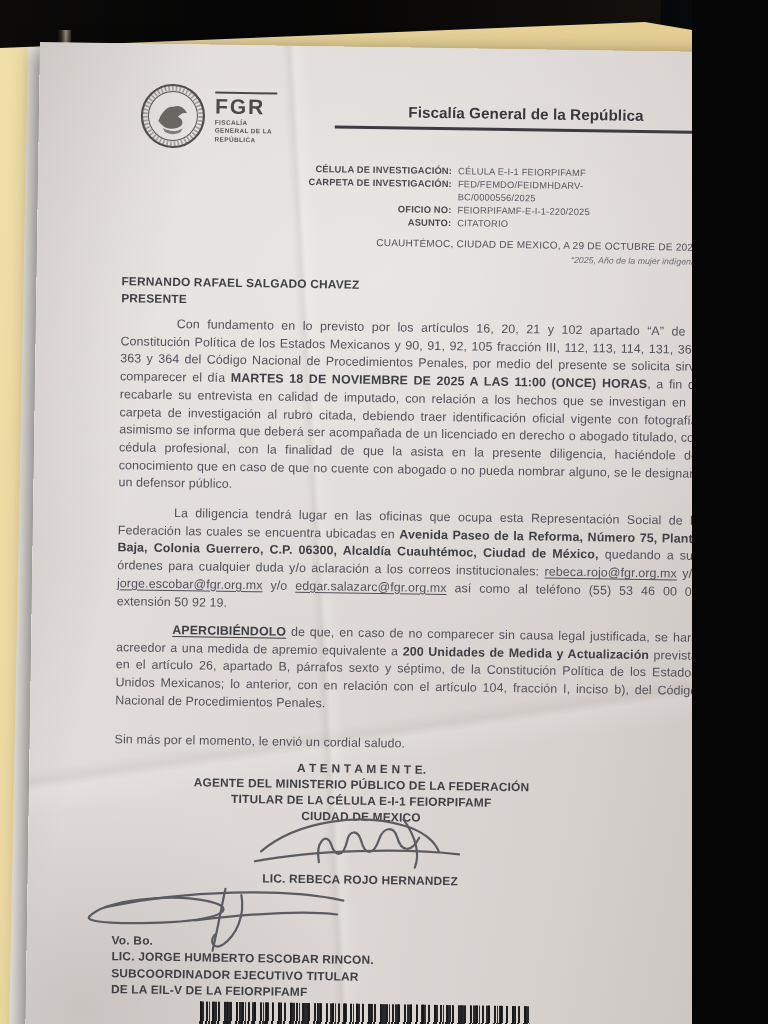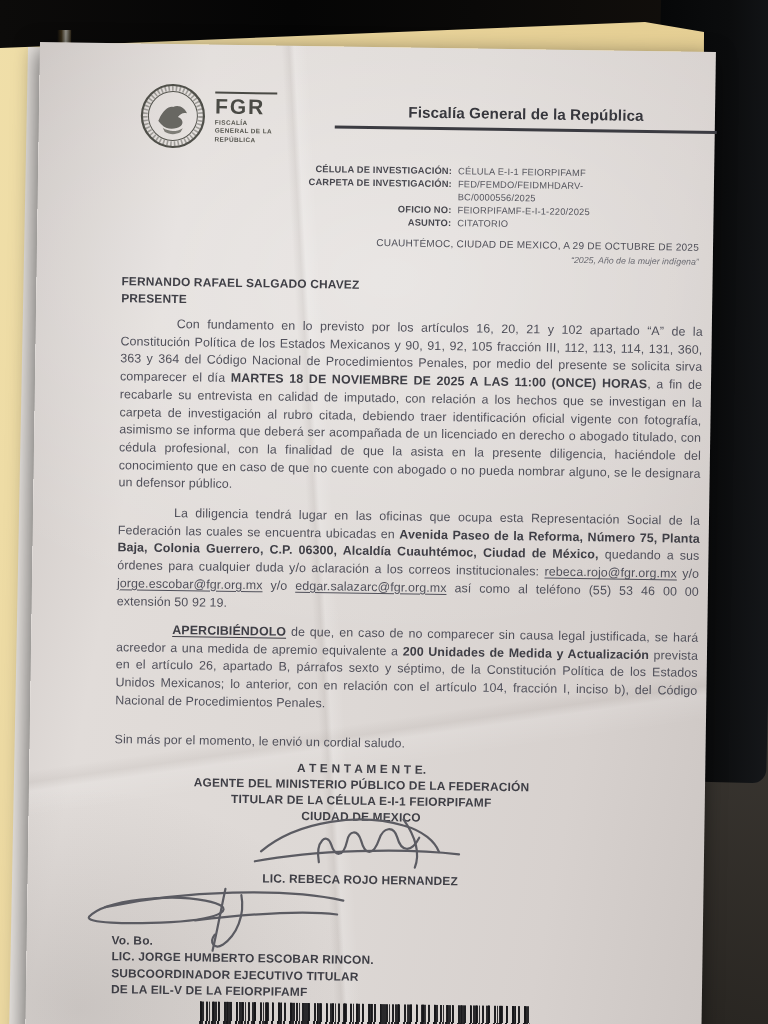--- a/index.html
+++ b/index.html
@@ -1,17 +1,17 @@
 <!DOCTYPE html>
 <html><head>
 <meta charset="utf-8">
 <style>
   html,body{margin:0;padding:0;}
   body{width:768px;height:1024px;overflow:hidden;background:#070606;font-family:"Liberation Sans",sans-serif;}
-  #canvas{position:relative;width:768px;height:1024px;overflow:hidden;}
+  #canvas{position:relative;width:692px;height:1024px;overflow:hidden;}
 
   
   .backdrop{position:absolute;inset:0;
     background:linear-gradient(90deg,#0c0b0a 0%,#050505 38%,#0a0908 62%,#15110d 100%);}
   .floor{position:absolute;right:0;top:46px;width:118px;height:978px;
     background:linear-gradient(196deg,#26201b 0%,#59554e 20%,#524e47 40%,#3a3631 66%,#282521 100%);}
   .chair-edge{position:absolute;left:652px;top:-34px;width:124px;height:816px;
     background:linear-gradient(90deg,#060708,#0b0c0d 55%,#15171a);
     border-radius:0 0 14px 38px;transform:rotate(1.4deg);}
   .folder{position:absolute;inset:0;

